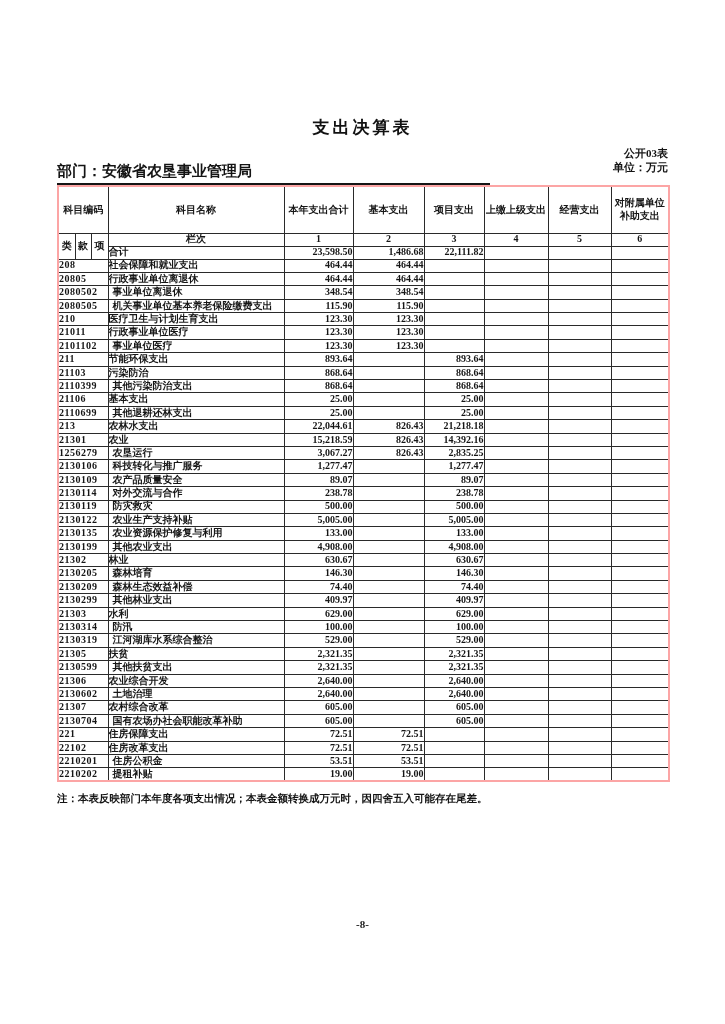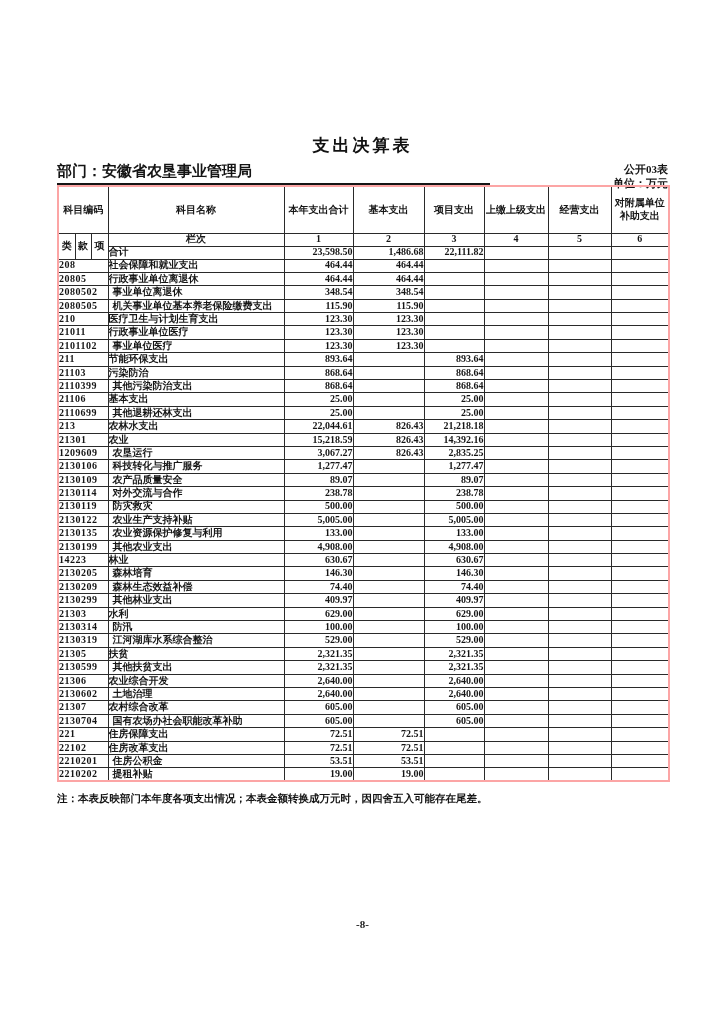--- a/index.html
+++ b/index.html
@@ -1,23 +1,23 @@
 <!DOCTYPE html>
 <html><head>
 <meta charset="utf-8">
 <style>
   html,body{margin:0;padding:0;}
   body{width:725px;height:1024px;background:#ffffff;font-family:"Liberation Serif","DejaVu Serif",serif;}
   .page{position:relative;width:725px;height:1024px;background:#ffffff;color:#161616;overflow:hidden;}
 
-  .title{position:absolute;top:134px;left:0;width:100%;text-align:center;
+  .title{position:absolute;top:116px;left:0;width:100%;text-align:center;
          font-family:"DejaVu Sans","Liberation Sans",sans-serif;
          font-size:17px;font-weight:bold;letter-spacing:3px;color:#111;}
 
-  .meta-right{position:absolute;top:162px;right:57px;text-align:right;
+  .meta-right{position:absolute;top:146px;right:57px;text-align:right;
               font-size:11px;font-weight:bold;line-height:14px;color:#141414;}
 
   .dept{position:absolute;top:162px;left:57px;width:433px;
         font-size:15px;font-weight:bold;color:#141414;
         border-bottom:2px solid #151515;padding-bottom:2px;}
 
   table.main{position:absolute;left:57px;top:185px;width:612px;
              border-collapse:collapse;table-layout:fixed;
              border:2px solid #fca5a5;color:#161616;}
   table.main td{border:1.5px solid #2a2a2a;padding:0;margin:0;
@@ -236,21 +236,21 @@
           <td class="code" colspan="3">21301</td>
           <td class="name">农业</td>
           <td class="val">15,218.59</td>
           <td class="val">826.43</td>
           <td class="val">14,392.16</td>
           <td class="val"></td>
           <td class="val"></td>
           <td class="val"></td>
         </tr>
         <tr>
-          <td class="code" colspan="3">1209609</td>
+          <td class="code" colspan="3">1256279</td>
           <td class="name lv3">农垦运行</td>
           <td class="val">3,067.27</td>
           <td class="val">826.43</td>
           <td class="val">2,835.25</td>
           <td class="val"></td>
           <td class="val"></td>
           <td class="val"></td>
         </tr>
         <tr>
           <td class="code" colspan="3">2130106</td>
@@ -316,21 +316,21 @@
           <td class="code" colspan="3">2130199</td>
           <td class="name lv3">其他农业支出</td>
           <td class="val">4,908.00</td>
           <td class="val"></td>
           <td class="val">4,908.00</td>
           <td class="val"></td>
           <td class="val"></td>
           <td class="val"></td>
         </tr>
         <tr>
-          <td class="code" colspan="3">14223</td>
+          <td class="code" colspan="3">21302</td>
           <td class="name">林业</td>
           <td class="val">630.67</td>
           <td class="val"></td>
           <td class="val">630.67</td>
           <td class="val"></td>
           <td class="val"></td>
           <td class="val"></td>
         </tr>
         <tr>
           <td class="code" colspan="3">2130205</td>

